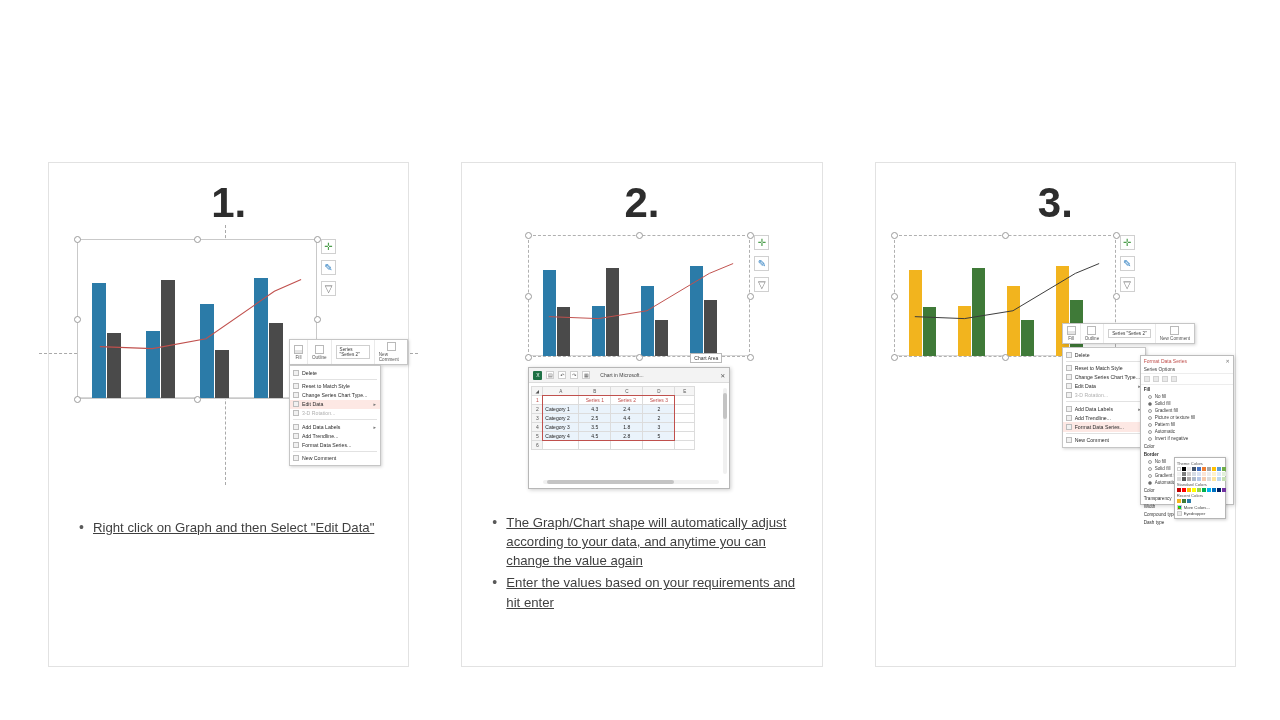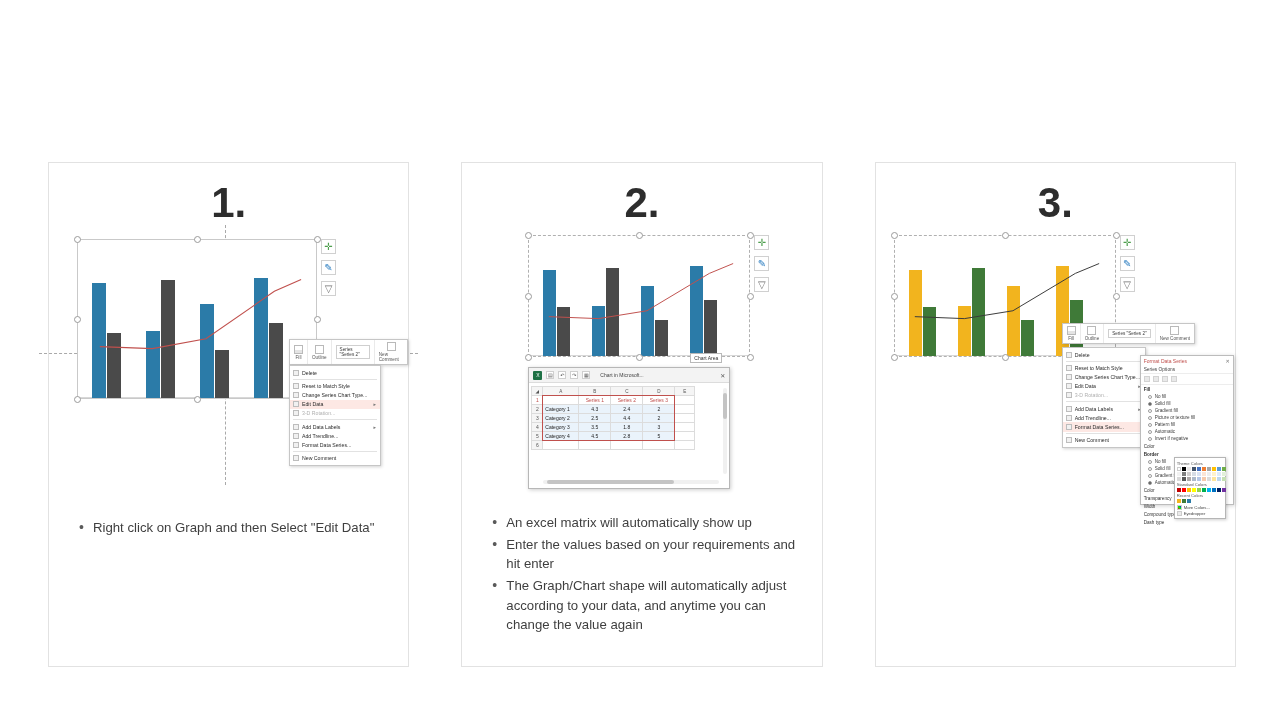--- a/index.html
+++ b/index.html
@@ -140,21 +140,21 @@
     padding:2px; font-size:4.2px; color:#444;
   }
   .colorpop .cg { display:grid; grid-template-columns:repeat(10, 4px); gap:1px; }
   .colorpop .cg i { width:4px; height:4px; display:block; }
   .colorpop .ct { margin:1px 0; font-size:4.2px; color:#555; }
   .colorpop .cline { display:flex; align-items:center; gap:2px; margin-top:1.5px; }
   .colorpop .cline i { width:5px; height:5px; display:block; border:1px solid #ccc; }
 
   
   .bullets { position:absolute; left:22px; right:18px; top:355px; font-size:13.2px; color:#3f3f3f; line-height:1.45; }
-  .bullets ul { margin:0; padding:0; list-style:none; }
+  .bullets ul { margin:0; padding:0; list-style:none;text-decoration:underline; }
   .bullets li { position:relative; padding-left:22px; margin-bottom:3px; }
   .bullets li:before {
     content:"•"; position:absolute; left:8px; top:-1px; color:#5a5a5a; font-size:14px;
   }
 </style>
 </head>
 <body>
 
 <div class="slide">
 
@@ -394,23 +394,22 @@
             </div>
           <div class="xlscroll-h" style="right:10px; bottom:4px;">
               <i></i>
             </div>
         </div>
 
       </div>
 
       <div class="bullets" style="top:350px;">
         <ul>
-          <li>An excel matrix will automatically  show up</li>
+          <li>The Graph/Chart  shape will automatically  adjust according to your  data, and anytime you can change the value again</li>
           <li>Enter the values based on your requirements and hit enter</li>
-          <li>The Graph/Chart  shape will automatically  adjust according to your  data, and anytime you can change the value again</li>
         </ul>
       </div>
     </div>
 
     <div class="card">
       <div class="card-num">3.</div>
 
       <div class="art">
 
         <div class="chartbox" style="left:18px; top:0px; width:222px; height:122px; border-style:dashed; border-color:#b0b0b0;">

